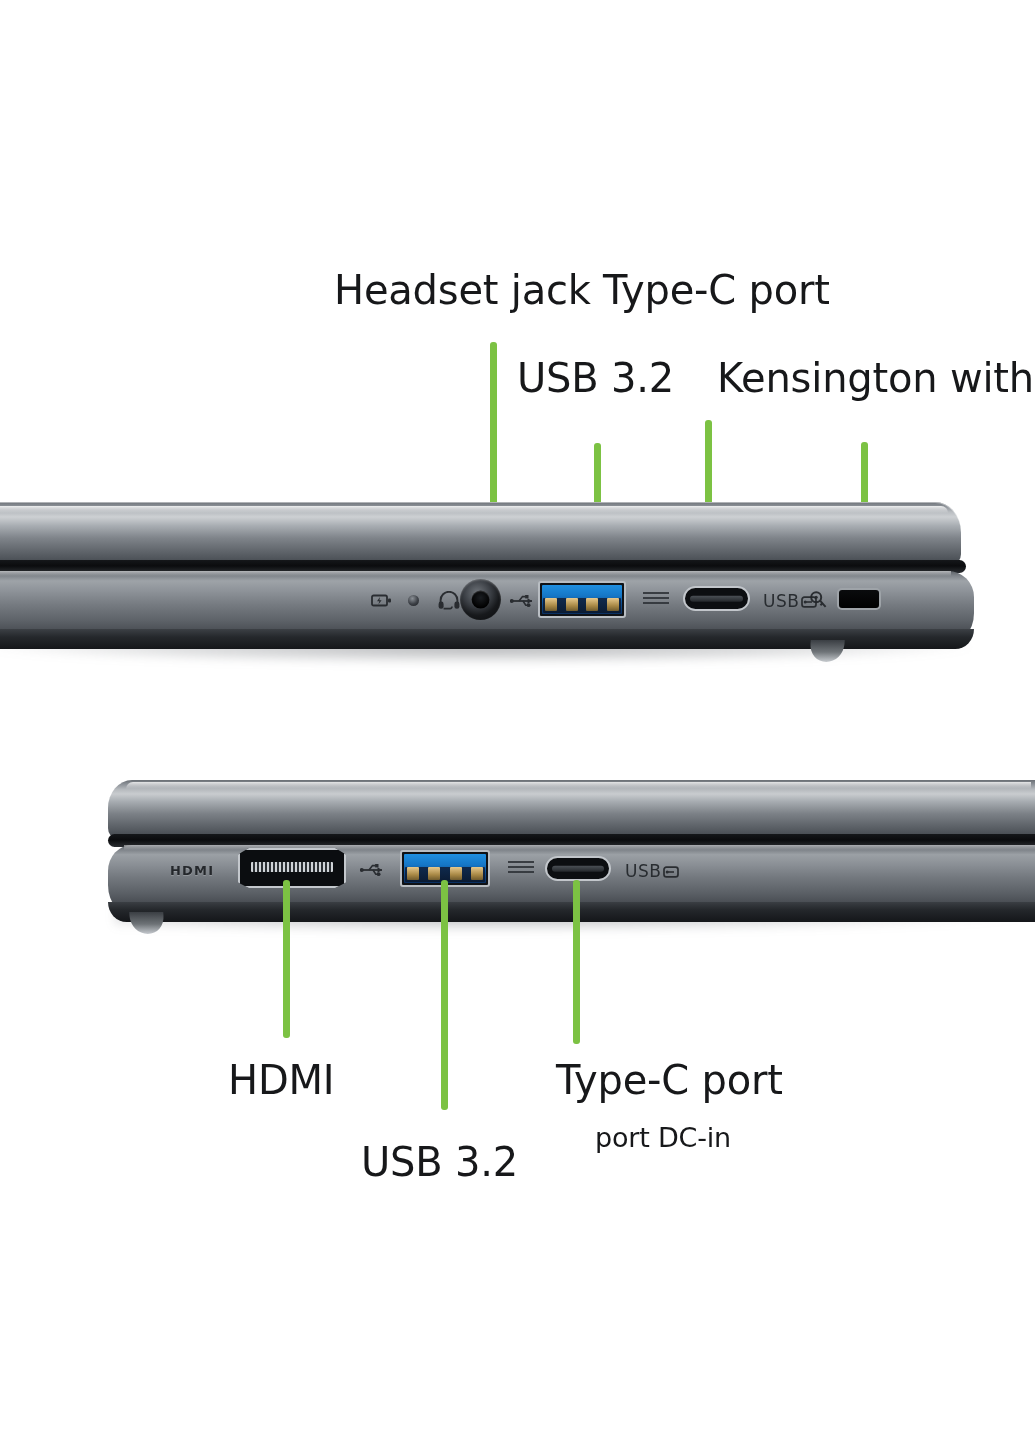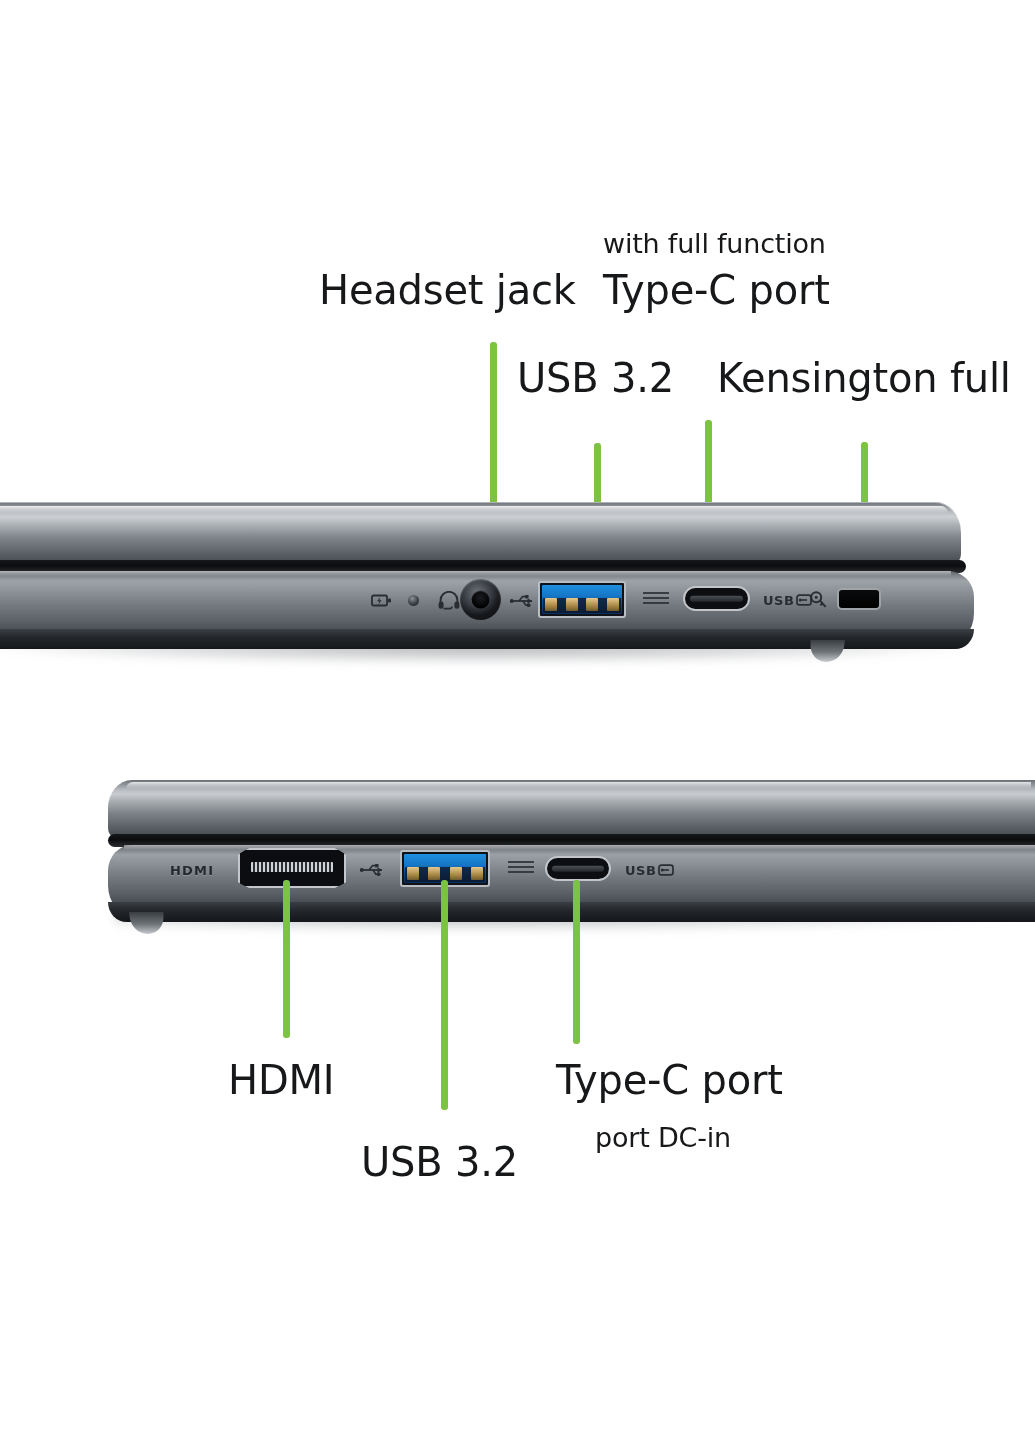--- a/index.html
+++ b/index.html
@@ -240,42 +240,41 @@
     line-height:1;
     font-family:"DejaVu Sans","Liberation Sans",sans-serif;
   }
   .silk svg{display:block;}
   .silk-text{
     font-size:13px;font-weight:700;letter-spacing:1.2px;
     color:#1d2024;
     text-shadow:0 1px 0 rgba(255,255,255,.22);
   }
   .silk-usbc-text{
-    font-size:13px;font-weight:700;letter-spacing:.5px;color:#22262a;
+    font-size:17px;font-weight:400;letter-spacing:.5px;color:#22262a;
   }
   .ridge{
     position:absolute;
     background:repeating-linear-gradient(to bottom,#2b2f34 0 2px,transparent 2px 5px);
     opacity:.85;
   }
 </style>
 </head>
 <body>
 
 <div id="stage">
 
-  <div class="label sub" style="left:603px;top:230px;">with full function</div>
-
-  <div class="label main" style="left:319px;top:270px;">Headset jack</div>
+
+  <div class="label main" style="left:334px;top:270px;">Headset jack</div>
 
   <div class="label main" style="left:603px;top:270px;">Type-C port</div>
 
   <div class="label main" style="left:517px;top:358px;">USB 3.2</div>
 
-  <div class="label main" style="left:717px;top:358px;">Kensington full</div>
+  <div class="label main" style="left:717px;top:358px;">Kensington with</div>
 
   <div class="leader" style="left:490px;top:342px;height:260px;"></div>
   <div class="leader" style="left:594px;top:443px;height:160px;"></div>
   <div class="leader" style="left:705px;top:420px;height:184px;"></div>
   <div class="leader" style="left:861px;top:442px;height:160px;"></div>
 
   <div class="laptop" id="laptop-top">
     <div id="lt-shadow"></div>
     <div id="lt-lid">
       <div id="lt-lid-top-hl"></div>

